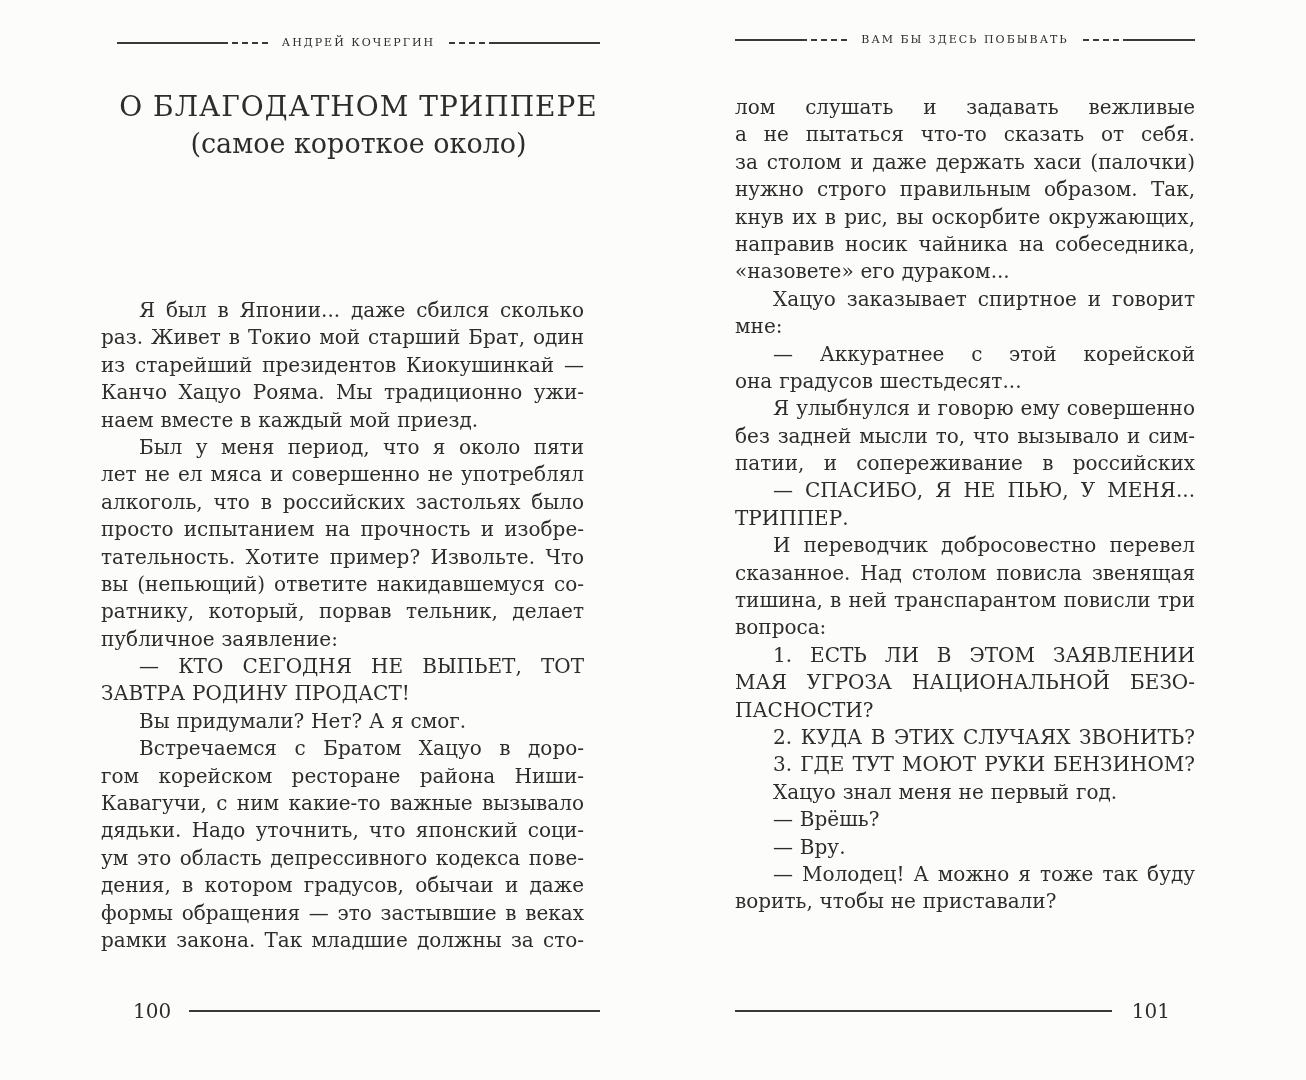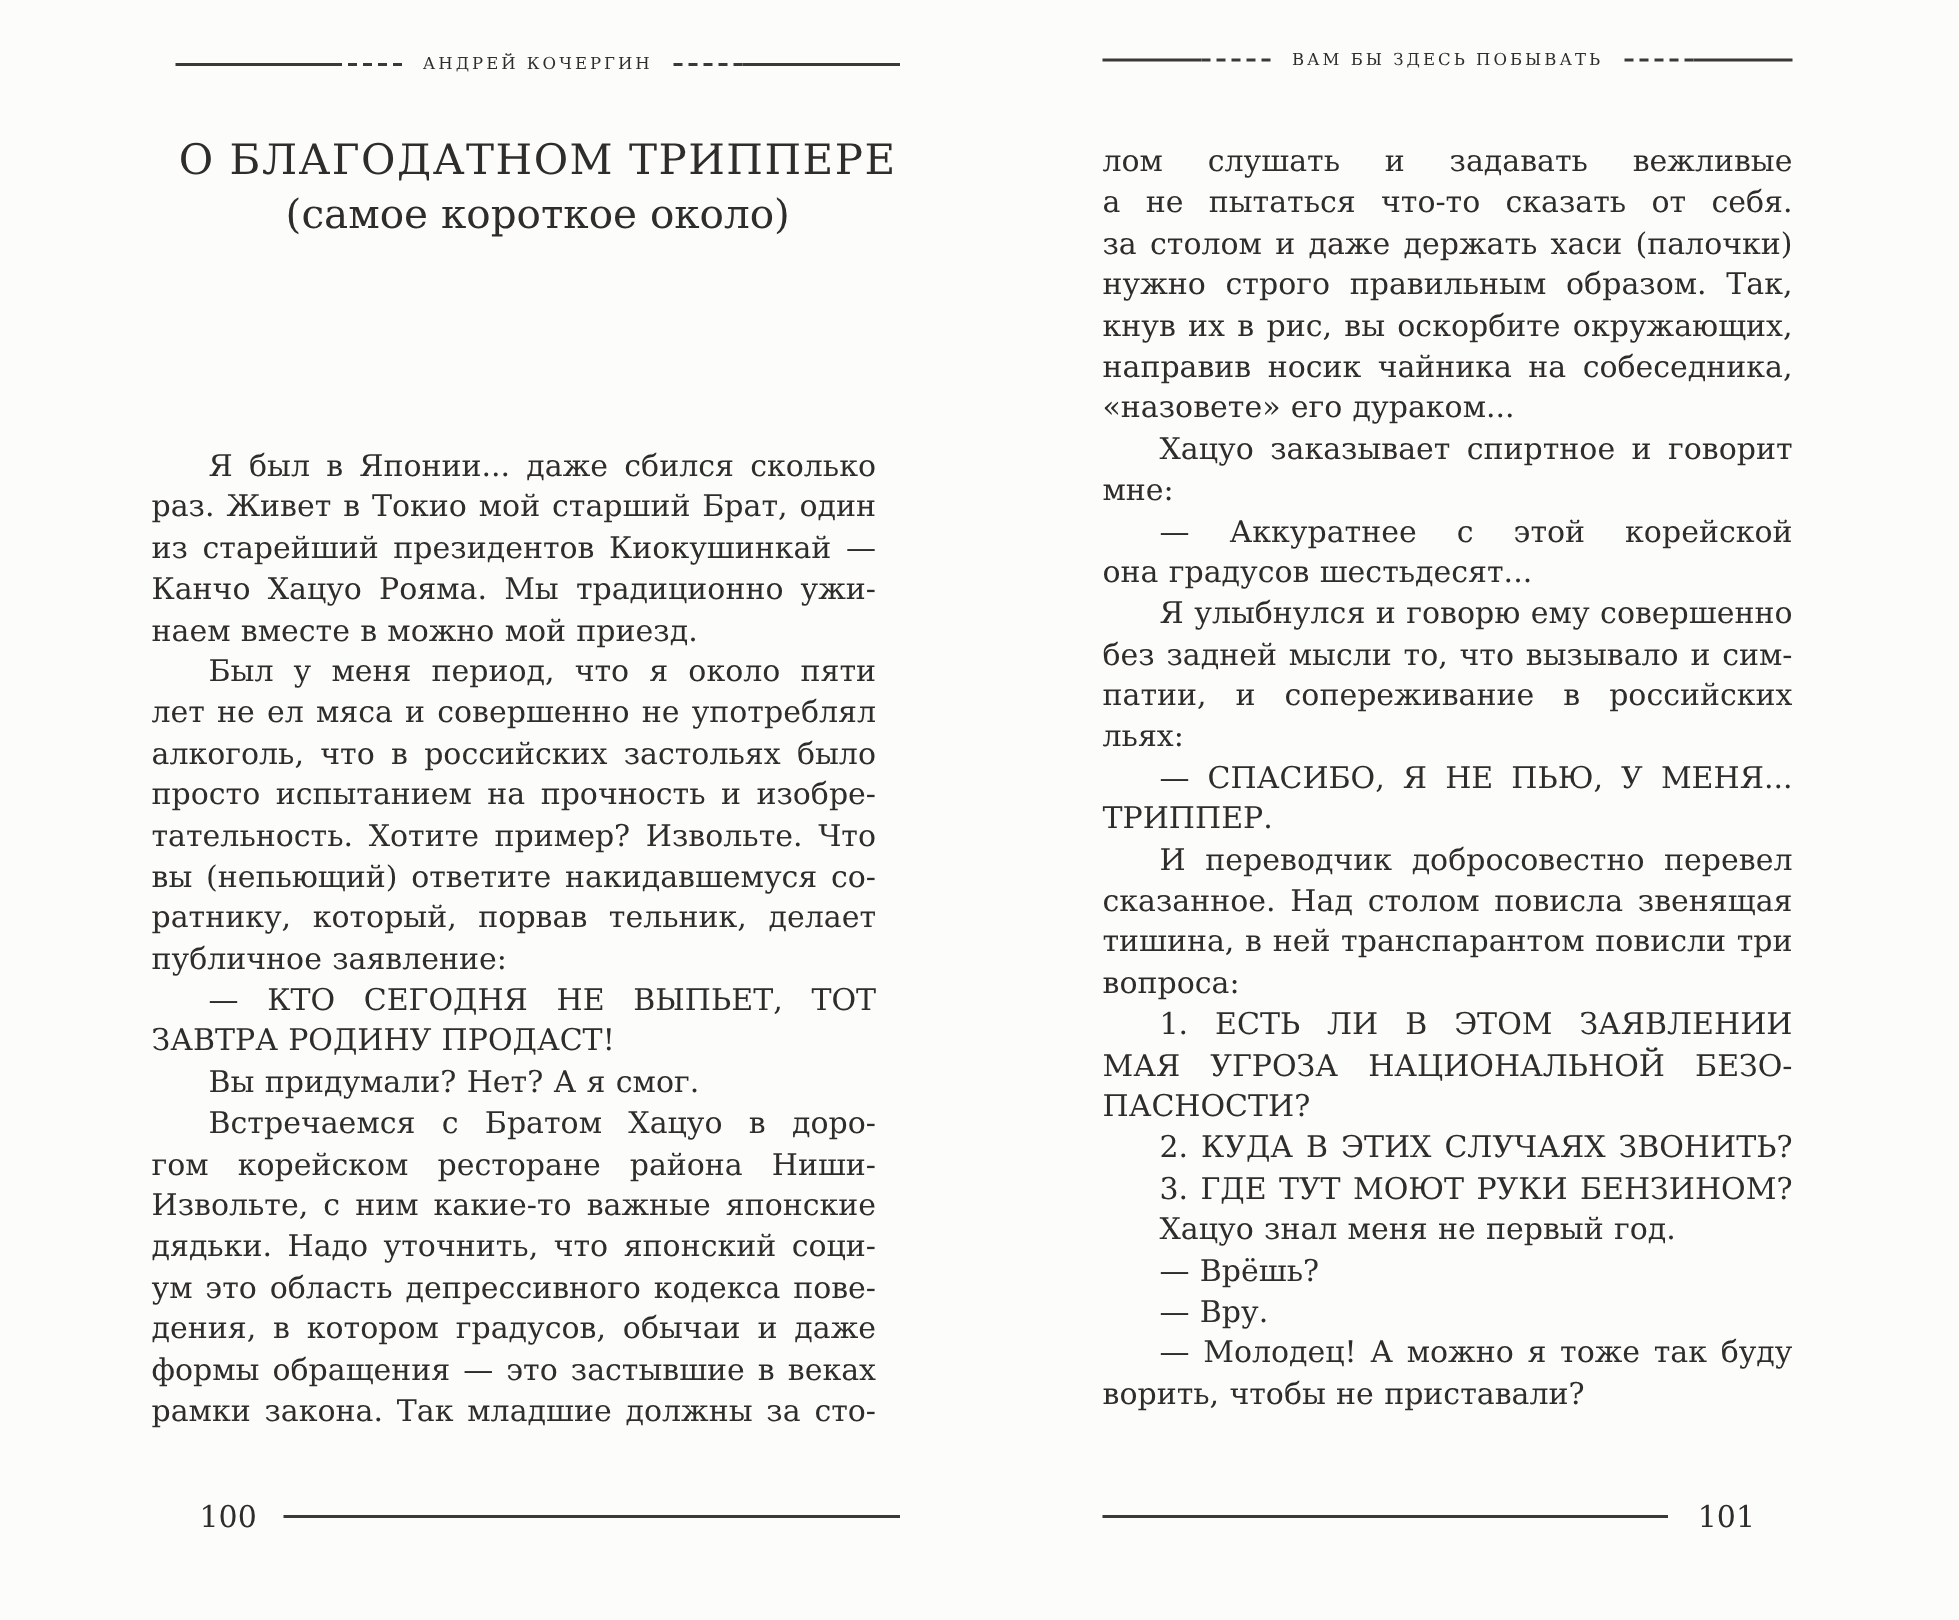--- a/index.html
+++ b/index.html
@@ -84,35 +84,35 @@
   <div class="chapter-title">
     <div class="t1">О БЛАГОДАТНОМ ТРИППЕРЕ</div>
     <div class="t2">(самое короткое около)</div>
   </div>
 
   <div class="col" id="col-left">
       <div class="line ind jst">Я был в Японии... даже сбился сколько</div>
       <div class="line jst">раз. Живет в Токио мой старший Брат, один</div>
       <div class="line jst">из старейший президентов Киокушинкай —</div>
       <div class="line jst">Канчо Хацуо Рояма. Мы традиционно ужи-</div>
-      <div class="line">наем вместе в можно мой приезд.</div>
+      <div class="line">наем вместе в каждый мой приезд.</div>
       <div class="line ind jst">Был у меня период, что я около пяти</div>
       <div class="line jst">лет не ел мяса и совершенно не употреблял</div>
       <div class="line jst">алкоголь, что в российских застольях было</div>
       <div class="line jst">просто испытанием на прочность и изобре-</div>
       <div class="line jst">тательность. Хотите пример? Извольте. Что</div>
       <div class="line jst">вы (непьющий) ответите накидавшемуся со-</div>
       <div class="line jst">ратнику, который, порвав тельник, делает</div>
       <div class="line">публичное заявление:</div>
       <div class="line ind jst">— КТО СЕГОДНЯ НЕ ВЫПЬЕТ, ТОТ</div>
       <div class="line">ЗАВТРА РОДИНУ ПРОДАСТ!</div>
       <div class="line ind">Вы придумали? Нет? А я смог.</div>
       <div class="line ind jst">Встречаемся с Братом Хацуо в доро-</div>
       <div class="line jst">гом корейском ресторане района Ниши-</div>
-      <div class="line jst">Извольте, с ним какие-то важные японские</div>
+      <div class="line jst">Кавагучи, с ним какие-то важные вызывало</div>
       <div class="line jst">дядьки. Надо уточнить, что японский соци-</div>
       <div class="line jst">ум это область депрессивного кодекса пове-</div>
       <div class="line jst">дения, в котором градусов, обычаи и даже</div>
       <div class="line jst">формы обращения — это застывшие в веках</div>
       <div class="line jst">рамки закона. Так младшие должны за сто-</div>
     </div>
 
   <div class="col" id="col-right">
       <div class="line jst">лом слушать и задавать вежливые вопросы,</div>
       <div class="line jst">а не пытаться что-то сказать от себя. Сидеть</div>
@@ -121,21 +121,20 @@
       <div class="line jst">кнув их в рис, вы оскорбите окружающих, а</div>
       <div class="line jst">направив носик чайника на собеседника, вы</div>
       <div class="line">«назовете» его дураком...</div>
       <div class="line ind jst">Хацуо заказывает спиртное и говорит</div>
       <div class="line">мне:</div>
       <div class="line ind jst">— Аккуратнее с этой корейской водкой,</div>
       <div class="line">она градусов шестьдесят...</div>
       <div class="line ind jst">Я улыбнулся и говорю ему совершенно</div>
       <div class="line jst">без задней мысли то, что вызывало и сим-</div>
       <div class="line jst">патии, и сопереживание в российских засто-</div>
-      <div class="line">льях:</div>
       <div class="line ind jst">— СПАСИБО, Я НЕ ПЬЮ, У МЕНЯ...</div>
       <div class="line">ТРИППЕР.</div>
       <div class="line ind jst">И переводчик добросовестно перевел</div>
       <div class="line jst">сказанное. Над столом повисла звенящая</div>
       <div class="line jst">тишина, в ней транспарантом повисли три</div>
       <div class="line">вопроса:</div>
       <div class="line ind jst">1. ЕСТЬ ЛИ В ЭТОМ ЗАЯВЛЕНИИ ПРЯ-</div>
       <div class="line jst">МАЯ УГРОЗА НАЦИОНАЛЬНОЙ БЕЗО-</div>
       <div class="line">ПАСНОСТИ?</div>
       <div class="line ind jst">2. КУДА В ЭТИХ СЛУЧАЯХ ЗВОНИТЬ?</div>

